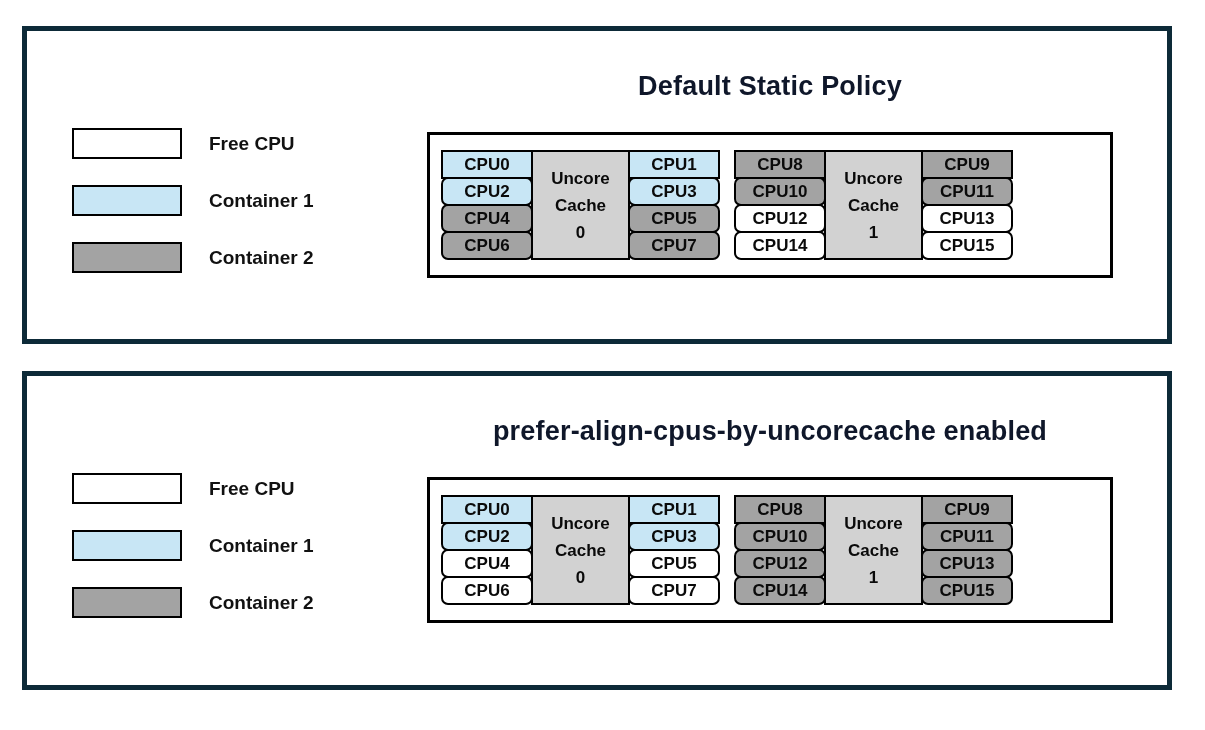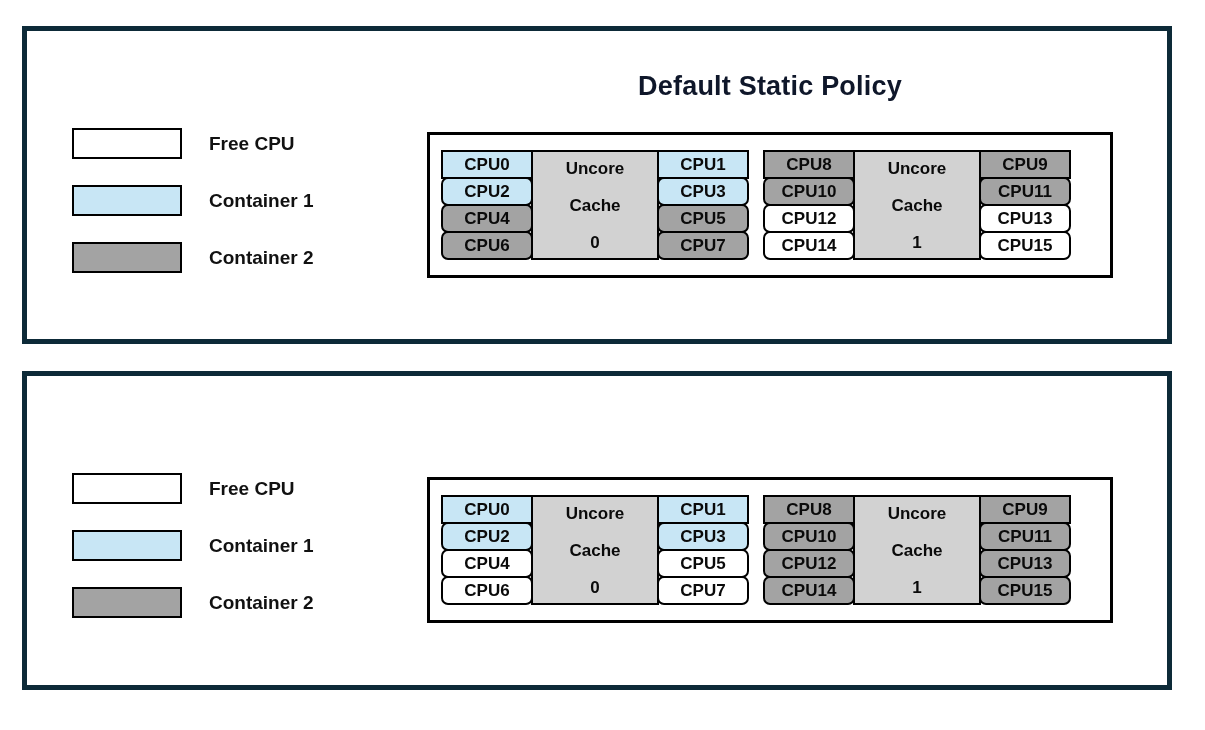--- a/index.html
+++ b/index.html
@@ -76,39 +76,38 @@
     text-align: center;
     font-size: 17px;
     font-weight: bold;
     color: #0a0a0a;
     line-height: 25px;
     background: #ffffff;
   }
   .cpu-cell + .cpu-cell { margin-top: -2px; border-radius: 7px; }
 
   .uncore-box {
-    width: 128px;
+    width: 99px;
     height: 110px;
     box-sizing: border-box;
     margin-left: -2px;
     margin-right: -2px;
     border: 2px solid #000;
     background: #d2d2d2;
     display: flex;
     flex-direction: column;
     justify-content: center;
     align-items: center;
     text-align: center;
     font-size: 17px;
     font-weight: bold;
     color: #0a0a0a;
     line-height: 27px;
     position: relative;
     z-index: 1;
-    gap: 10px;
   }
 
   
   [data-state="free"]       { background: #ffffff; }
   [data-state="container1"] { background: #c8e6f5; }
   [data-state="container2"] { background: #a3a3a3; }
 </style>
 </head>
 <body>
 
@@ -168,20 +167,21 @@
         <div class="cpu-cell" data-state="container2">CPU9</div>
         <div class="cpu-cell" data-state="container2">CPU11</div>
         <div class="cpu-cell" data-state="free">CPU13</div>
         <div class="cpu-cell" data-state="free">CPU15</div>
       </div>
     </div>
   </div>
 </div>
 
 <div class="panel panel-bottom">
+  <div class="panel-title">prefer-align-cpus-by-uncorecache enabled</div>
 
   <div class="legend">
     <div class="legend-item">
       <div class="legend-swatch" data-state="free"></div>
       <div class="legend-label">Free CPU</div>
     </div>
     <div class="legend-item">
       <div class="legend-swatch" data-state="container1"></div>
       <div class="legend-label">Container 1</div>
     </div>

